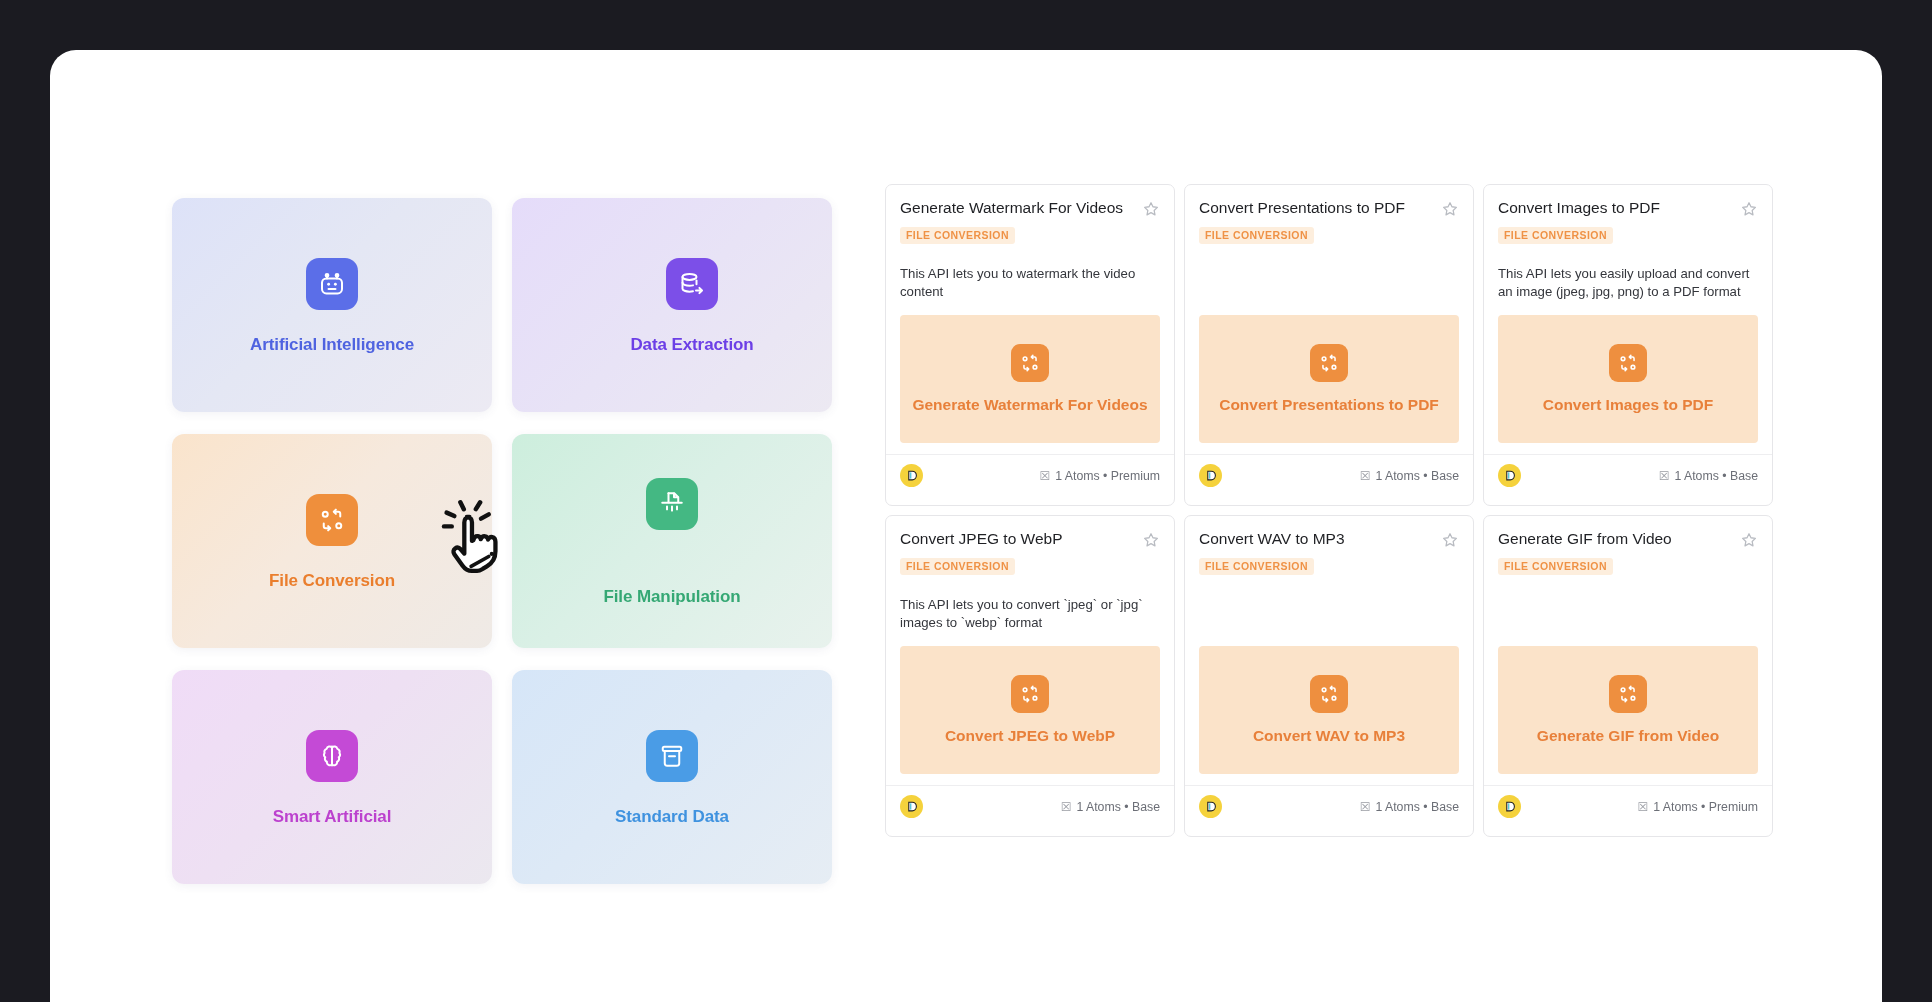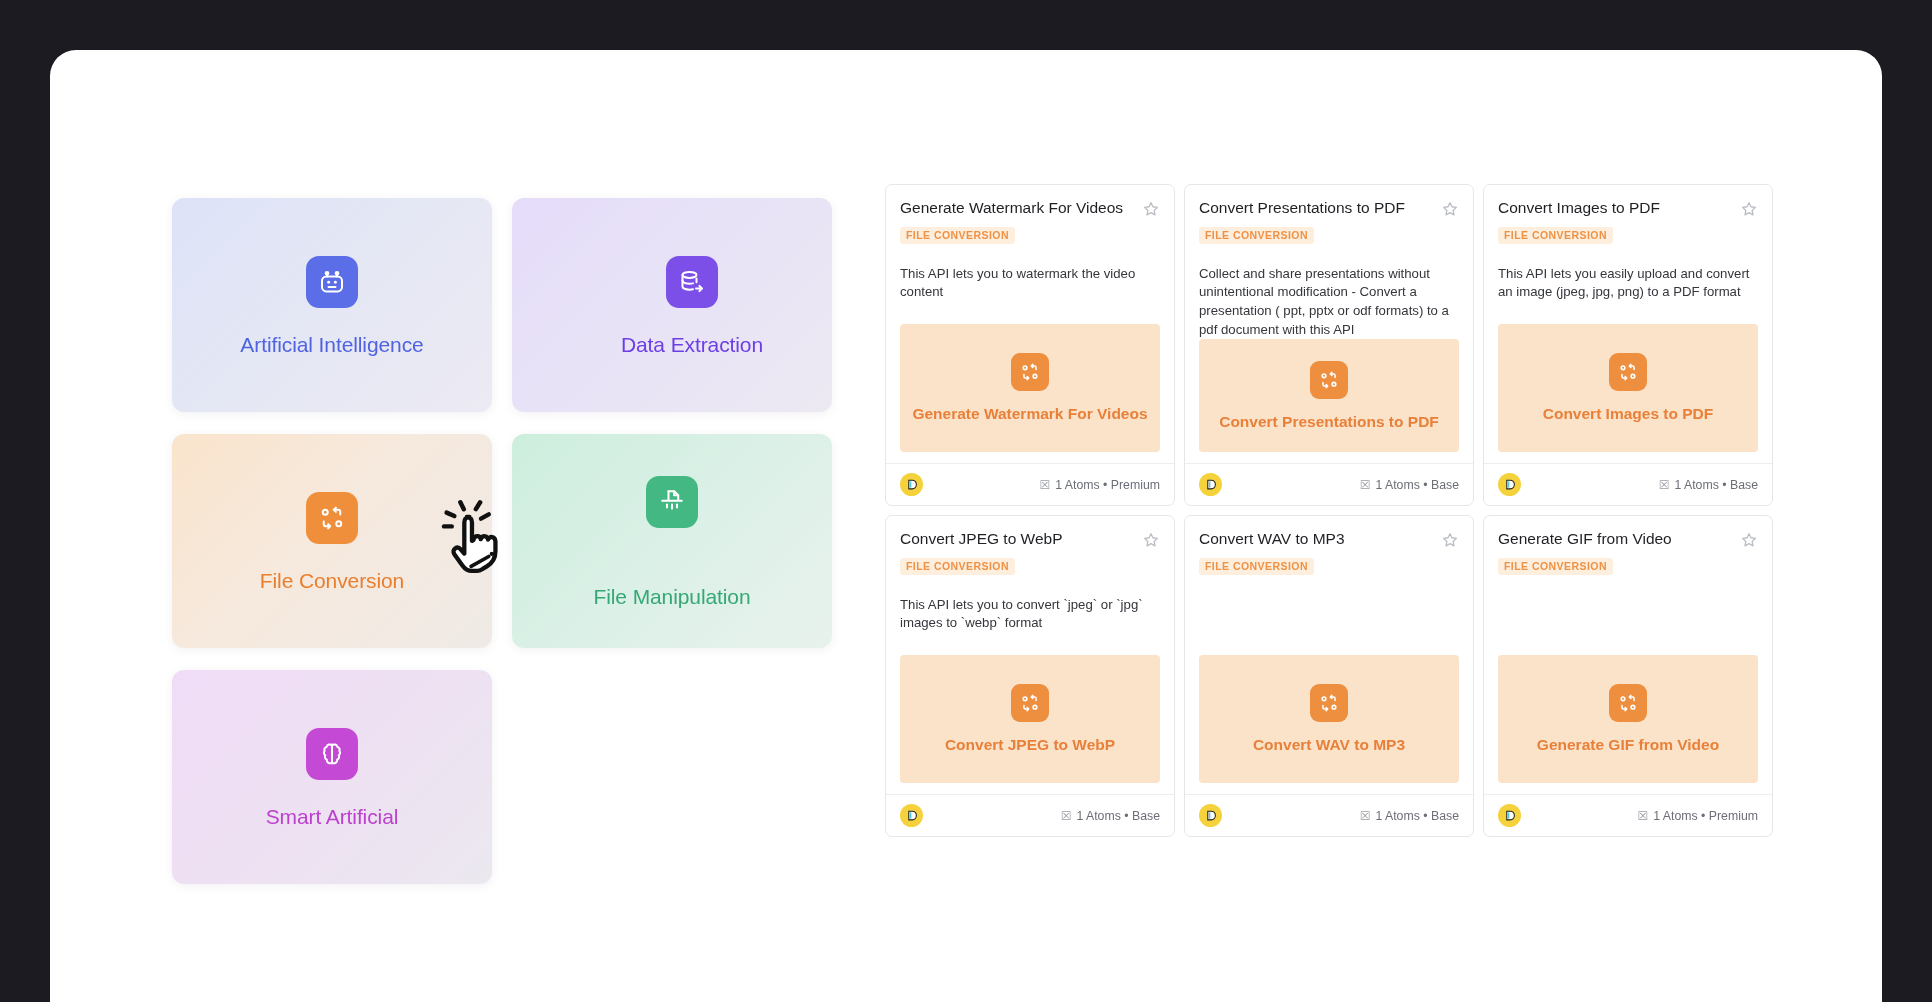--- a/index.html
+++ b/index.html
@@ -60,22 +60,22 @@
   }
   .cat-icon {
     width: 52px; height: 52px;
     border-radius: 13px;
     display: flex; align-items: center; justify-content: center;
     margin-bottom: 26px;
     flex: none;
   }
   .cat-icon svg { display:block; }
   .cat-label {
-    font-size: 21px;
-    font-weight: 400;
+    font-size: 17px;
+    font-weight: 700;
     letter-spacing: -0.1px;
     line-height: 1;
   }
 
   .c-ai   { background: linear-gradient(135deg,#dde2f8 0%, #e4e7f4 45%, #eceaf3 100%); }
   .c-ai   .cat-icon { background:#5b6ee8; }
   .c-ai   .cat-label { color:#4f63e0; }
 
   .c-de   { background: linear-gradient(135deg,#e5dcfa 0%, #e8e3f6 50%, #ece9f2 100%); padding-left: 40px; }
   .c-de   .cat-icon { background:#7c4fe8; }
@@ -116,21 +116,21 @@
     display: grid;
     grid-template-columns: repeat(3, 290px);
     grid-template-rows: repeat(2, 322px);
     column-gap: 9px;
     row-gap: 9px;
   }
   .api-card {
     background:#ffffff;
     border:1px solid #e6e6e9;
     border-radius: 7px;
-    padding: 14px 14px 0 14px;
+    padding: 14px 14px 9px 14px;
     display:flex;
     flex-direction:column;
     cursor:pointer;
     position:relative;
   }
   .api-head {
     display:flex;
     align-items:flex-start;
     justify-content:space-between;
     gap:8px;
@@ -285,20 +285,30 @@
           <span class="cat-icon">
             <svg width="30" height="30" viewBox="0 0 24 24" fill="none" stroke="#ffffff" stroke-width="1.6" stroke-linecap="round" stroke-linejoin="round">
               <path d="M12 4.4v15.2"></path>
               <path d="M12 5.2a2.5 2.5 0 0 0-4.3 1.1A2.4 2.4 0 0 0 6.1 9.6a2.5 2.5 0 0 0 .5 3.4 2.5 2.5 0 0 0 1.3 3.5A2.5 2.5 0 0 0 12 18.8"></path>
               <path d="M12 5.2a2.5 2.5 0 0 1 4.3 1.1 2.4 2.4 0 0 1 1.6 3.3 2.5 2.5 0 0 1-.5 3.4 2.5 2.5 0 0 1-1.3 3.5A2.5 2.5 0 0 1 12 18.8"></path>
             </svg>
           </span>
           <span class="cat-label">Smart Artificial</span>
         </div>
 
+        <div class="cat-card c-sd">
+          <span class="cat-icon">
+            <svg width="30" height="30" viewBox="0 0 24 24" fill="none" stroke="#ffffff" stroke-width="1.6" stroke-linecap="round" stroke-linejoin="round">
+              <rect x="4.6" y="4.6" width="14.8" height="3.4" rx="1.2"></rect>
+              <path d="M6.2 8.2v9.6a2 2 0 0 0 2 2h7.6a2 2 0 0 0 2-2V8.2"></path>
+              <path d="M9.6 12.1h4.8"></path>
+            </svg>
+          </span>
+          <span class="cat-label">Standard Data</span>
+        </div>
       </div>
 
       <div id="hand-cursor">
         <svg viewBox="0 0 100 100" width="86" height="86">
           <g stroke="#111111" stroke-width="5.2" stroke-linecap="round" fill="none">
             <path d="M30 13 L26 5"></path>
             <path d="M19 21 L10 17"></path>
             <path d="M44 13 L49 5"></path>
             <path d="M50 24 L59 19"></path>
             <path d="M16 33 L7 33"></path>
@@ -371,21 +381,20 @@
         <div class="api-card">
           <div class="api-head">
             <div class="api-title">Convert Presentations to PDF</div>
             <span class="star-btn">
               <svg viewBox="0 0 24 24" width="18" height="18" fill="none" stroke="#b9bcc2" stroke-width="1.7" stroke-linejoin="round">
                   <path d="M12 3.6l2.6 5.4 5.9.8-4.3 4.1 1.1 5.9-5.3-2.9-5.3 2.9 1.1-5.9-4.3-4.1 5.9-.8z"></path>
                 </svg>
             </span>
           </div>
           <span class="api-tag">FILE CONVERSION</span>
-          <div class="api-desc">Collect and share presentations without unintentional modification - Convert a presentation ( ppt, pptx or odf formats) to a pdf document with this API</div>
           <div class="api-hero">
             <span class="hero-icon">
               <svg width="22" height="22" viewBox="0 0 24 24" fill="none" stroke="#ffffff" stroke-width="1.7" stroke-linecap="round" stroke-linejoin="round">
                 <circle cx="6.6" cy="7.4" r="2.0"></circle>
                   <circle cx="17.4" cy="16.6" r="2.0"></circle>
                 <path d="M18.6 9.2V7.0a1.6 1.6 0 0 0-1.6-1.6h-3.4M15.1 3.7l-1.7 1.7 1.7 1.7"></path>
                 <path d="M5.4 14.8v2.2a1.6 1.6 0 0 0 1.6 1.6h3.4M8.9 20.3l1.7-1.7-1.7-1.7"></path>
               </svg>
             </span>
             <div class="hero-label">Convert Presentations to PDF</div>

